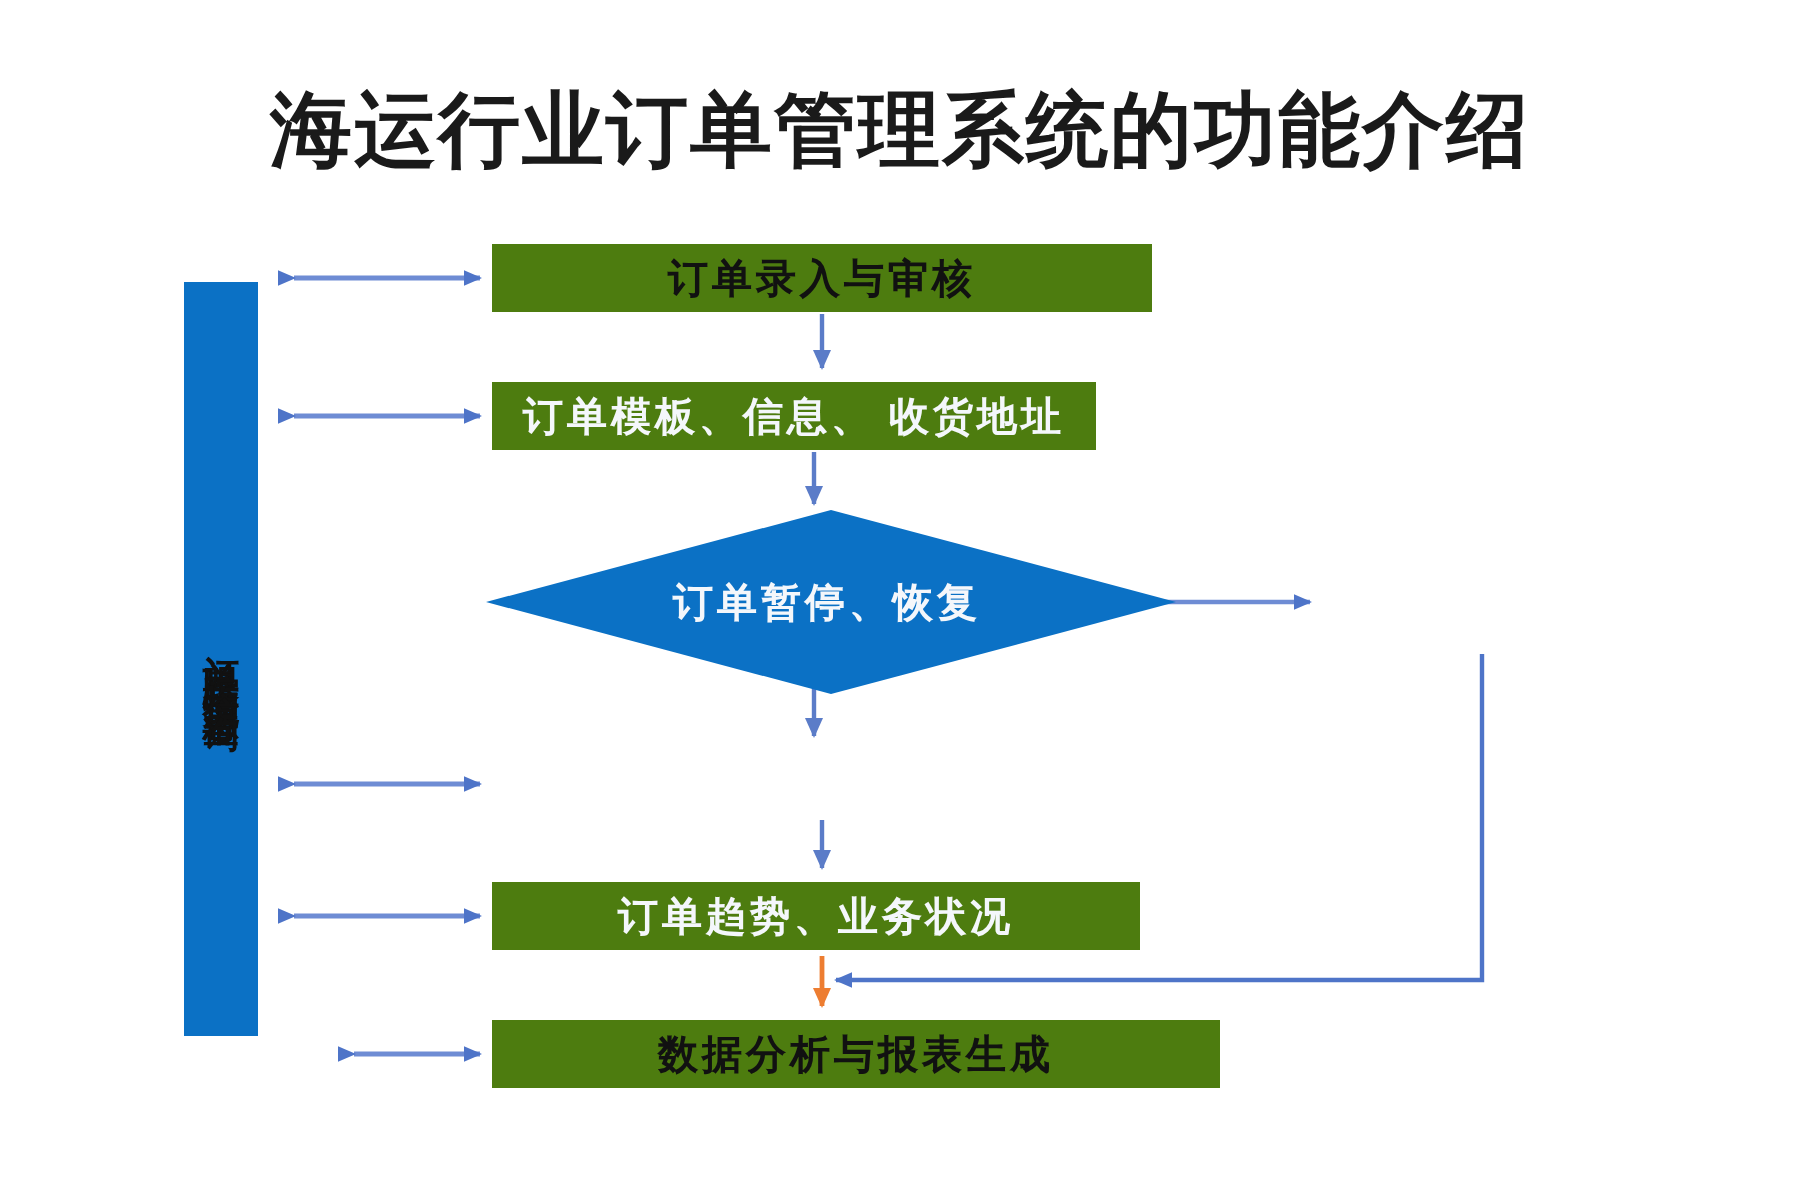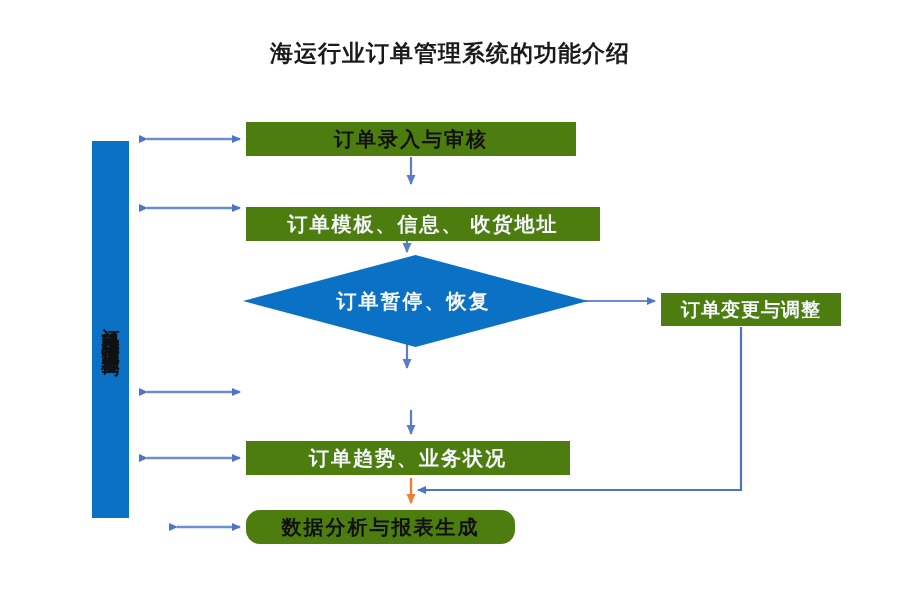--- a/index.html
+++ b/index.html
@@ -17,21 +17,21 @@
   }
 
   
   #title {
     position: absolute;
     left: 0;
     top: 38px;
     width: 900px;
     text-align: center;
     font-family: "Liberation Serif", "DejaVu Serif", serif;
-    font-size: 23px;
+    font-size: 41px;
     font-weight: 700;
     color: #1a1a1a;
     letter-spacing: 1px;
     white-space: nowrap;
   }
 
   
   .node {
     position: absolute;
     background: #4d7c0f;
@@ -43,24 +43,24 @@
     font-weight: 700;
     letter-spacing: 2px;
     white-space: nowrap;
     box-sizing: border-box;
   }
   .node.txt-dark { color: #111111; }
   .node.txt-light { color: #f4f7fb; }
 
   
   #node-entry      { left: 246px; top: 122px; width: 330px; height: 34px; }
-  #node-template   { left: 246px; top: 191px; width: 354px; height: 34px; margin-top: 16px; }
+  #node-template   { left: 246px; top: 191px; width: 302px; height: 34px; }
   #node-status     { left: 246px; top: 375px; width: 330px; height: 34px; }
   #node-trend      { left: 246px; top: 441px; width: 324px; height: 34px; }
-  #node-report     { left: 246px; top: 510px; width: 269px; height: 34px; border-radius: 14px; }
+  #node-report     { left: 246px; top: 510px; width: 364px; height: 34px; }
   #node-change     { left: 661px; top: 293px; width: 180px; height: 33px;
                      font-size: 19px; letter-spacing: 1px; }
 
   
   #node-decision {
     position: absolute;
     left: 243px;
     top: 255px;
     width: 345px;
     height: 92px;
@@ -234,21 +234,20 @@
 
   <div class="node txt-dark" id="node-entry">订单录入与审核</div>
 
   <div class="node txt-light" id="node-template">订单模板、信息、 收货地址</div>
 
   <div id="node-decision">
     <div class="diamond-shape"></div>
     <div class="diamond-label">订单暂停、恢复</div>
   </div>
 
-  <div class="node txt-light" id="node-change">订单变更与调整</div>
 
 
   <div class="node txt-light" id="node-trend">订单趋势、业务状况</div>
 
   <div class="node txt-dark" id="node-report">数据分析与报表生成</div>
 
 
 </div>
 
 </body></html>

